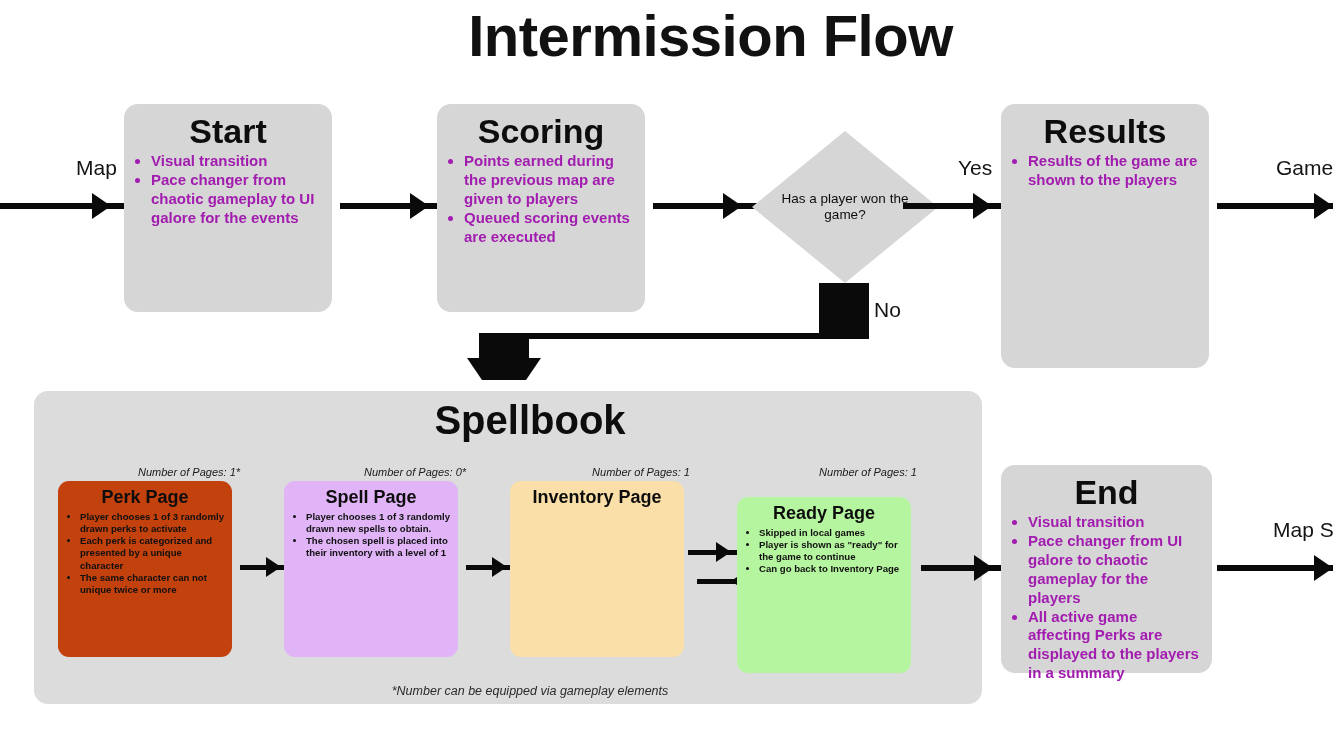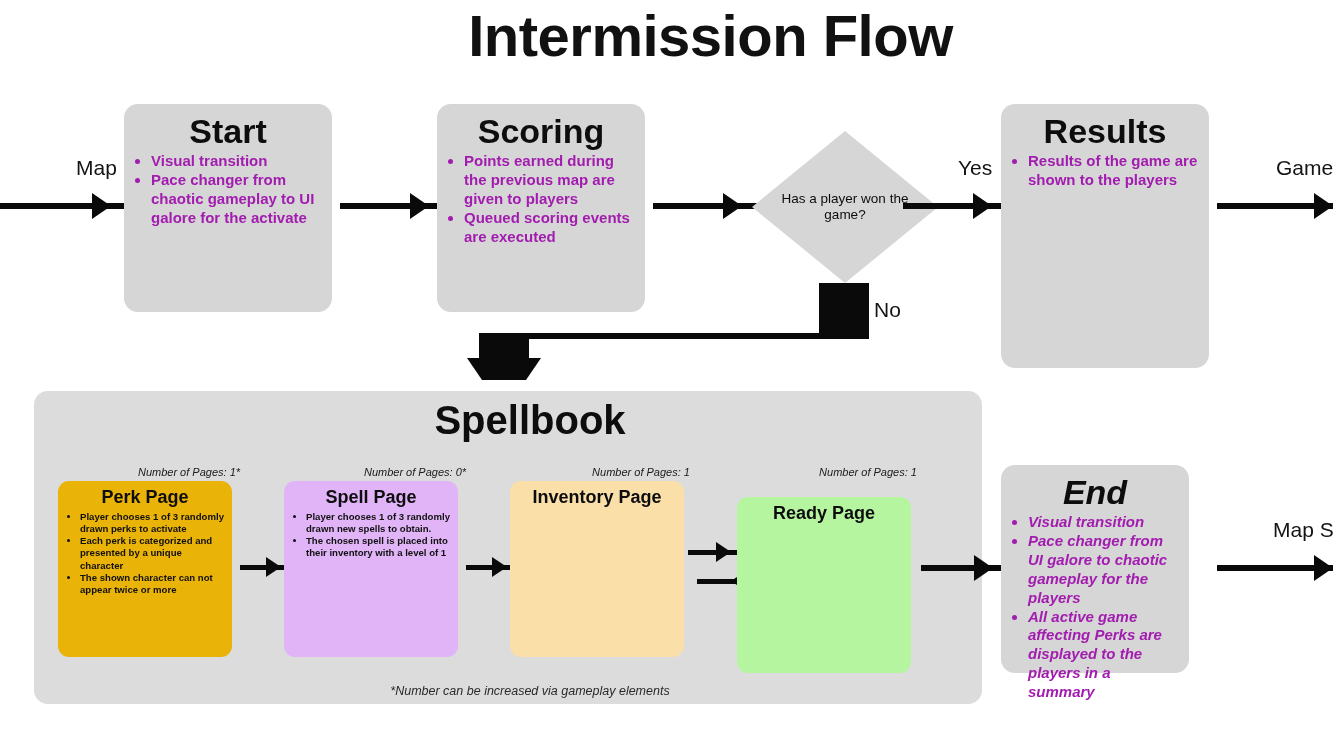--- a/index.html
+++ b/index.html
@@ -184,21 +184,21 @@
   <div class="abs" id="page-title">Intermission Flow</div>
 
   <div class="abs edge-label" style="left:12px; top:156px;margin-left:20px;">Map Ends</div>
   <div class="abs arrow-line h-arrow-shaft" style="left:-6px; top:203px; width:100px;"></div>
   <div class="abs arrow-head-right" style="left:92px; top:193px;"></div>
 
   <div class="abs proc-box" id="start-box" style="left:124px; top:104px; width:208px; height:208px;">
     <div class="proc-title">Start</div>
     <ul class="proc-list">
       <li>Visual transition</li>
-      <li>Pace changer from chaotic gameplay to UI galore for the activate</li>
+      <li>Pace changer from chaotic gameplay to UI galore for the events</li>
     </ul>
   </div>
 
   <div class="abs arrow-line h-arrow-shaft" style="left:340px; top:203px; width:74px;"></div>
   <div class="abs arrow-head-right" style="left:410px; top:193px;"></div>
 
   <div class="abs proc-box" id="scoring-box" style="left:437px; top:104px; width:208px; height:208px;">
     <div class="proc-title">Scoring</div>
     <ul class="proc-list">
       <li>Points earned during the previous map are given to players</li>
@@ -230,29 +230,29 @@
   <div class="abs arrow-head-right" style="left:1314px; top:193px;"></div>
 
   <div class="abs edge-label" style="left:830px; top:298px;">No</div>
   <div class="abs arrow-line v-arrow-shaft" style="left:819px; top:283px; height:56px;"></div>
   <div class="abs arrow-line h-arrow-shaft" style="left:479px; top:333px; width:346px;"></div>
   <div class="abs arrow-line v-arrow-shaft" style="left:479px; top:333px; height:27px;"></div>
   <div class="abs arrow-head-down" style="left:467px; top:358px;"></div>
 
   <div class="abs" id="spellbook-panel"></div>
   <div class="abs" id="spellbook-title">Spellbook</div>
-  <div class="abs" id="spellbook-footnote">*Number can be increased via gameplay elements</div>
+  <div class="abs" id="spellbook-footnote">*Number can be equipped via gameplay elements</div>
 
   <div class="abs pages-label" style="left:58px; top:466px;">Number of Pages: 1*</div>
-  <div class="abs page-card" style="left:58px; top:481px; background:#eab308;">
+  <div class="abs page-card" style="left:58px; top:481px; background:#c2410c;">
     <div class="page-card-title">Perk Page</div>
     <ul class="page-card-list">
       <li>Player chooses 1 of 3 randomly drawn perks to activate</li>
       <li>Each perk is categorized and presented by a unique character</li>
-      <li>The shown character can not appear twice or more</li>
+      <li>The same character can not unique twice or more</li>
     </ul>
   </div>
 
   <div class="abs arrow-line sm-shaft" style="left:240px; top:565px; width:31px;"></div>
   <div class="abs arrow-head-right sm-head-right" style="left:266px; top:557px;"></div>
 
   <div class="abs pages-label" style="left:284px; top:466px;">Number of Pages: 0*</div>
   <div class="abs page-card" style="left:284px; top:481px; background:#e0b4f7;">
     <div class="page-card-title">Spell Page</div>
     <ul class="page-card-list">
@@ -270,26 +270,31 @@
   </div>
 
   <div class="abs arrow-line sm-shaft" style="left:688px; top:550px; width:33px;"></div>
   <div class="abs arrow-head-right sm-head-right" style="left:716px; top:542px;"></div>
   <div class="abs arrow-line sm-shaft" style="left:697px; top:579px; width:33px;"></div>
   <div class="abs arrow-head-left sm-head-left" style="left:687px; top:571px;"></div>
 
   <div class="abs pages-label" style="left:737px; top:466px;">Number of Pages: 1</div>
   <div class="abs page-card" style="left:737px; top:481px; background:#b6f5a0;margin-top:16px;">
     <div class="page-card-title">Ready Page</div>
+    <ul class="page-card-list">
+      <li class="bold-item">Skipped in local games</li>
+      <li>Player is shown as "ready" for the game to continue</li>
+      <li>Can go back to Inventory Page</li>
+    </ul>
   </div>
 
   <div class="abs arrow-line h-arrow-shaft" style="left:921px; top:565px; width:56px;"></div>
   <div class="abs arrow-head-right" style="left:974px; top:555px;"></div>
 
-  <div class="abs proc-box" id="end-box" style="left:1001px; top:465px; width:188px; height:208px;font-style:italic;">
+  <div class="abs proc-box" id="end-box" style="left:1001px; top:465px; width:211px; height:208px;">
     <div class="proc-title">End</div>
     <ul class="proc-list">
       <li>Visual transition</li>
       <li>Pace changer from UI galore to chaotic gameplay for the players</li>
       <li>All active game affecting Perks are displayed to the players in a summary</li>
     </ul>
   </div>
 
   <div class="abs edge-label" style="left:1229px; top:518px;">Map Starts</div>
   <div class="abs arrow-line h-arrow-shaft" style="left:1217px; top:565px; width:100px;"></div>

